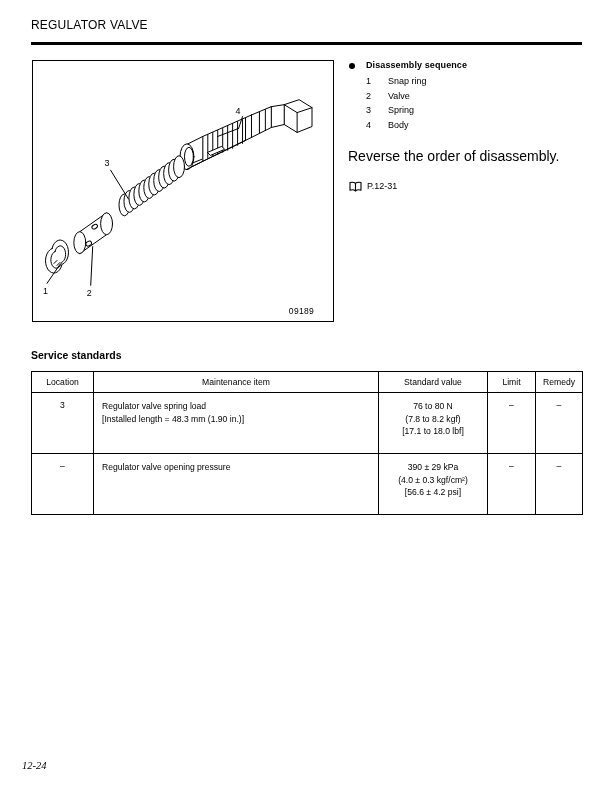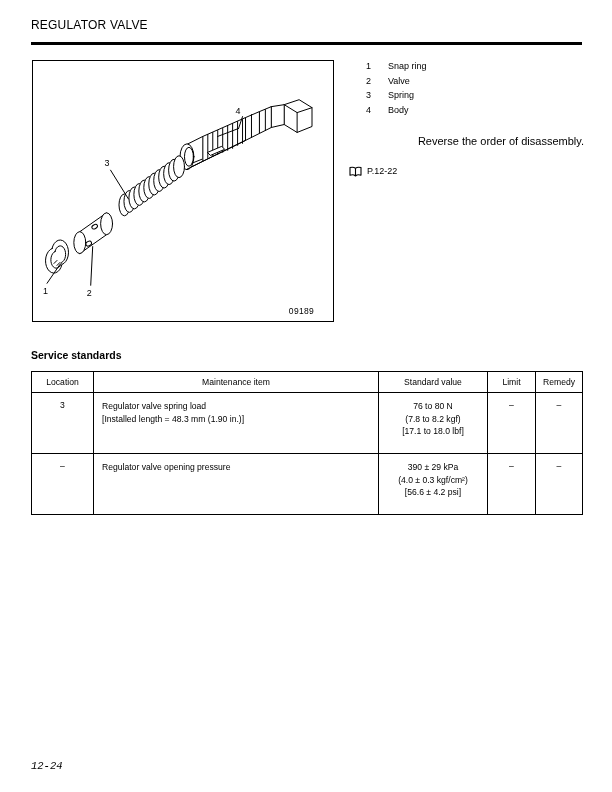--- a/index.html
+++ b/index.html
@@ -109,24 +109,23 @@
     left: 18px;
     width: 12px;
     text-align: left;
   }
   .seq-list li .nm {
     display: inline-block;
     padding-left: 22px;
   }
   .gap-a { height: 17px; }
   .plain-line {
-    font-size: 11px;
+    font-size: 14px;
     line-height: 14.5px;
     padding-left: 0px;
-    text-align: right;
   }
   .gap-b { height: 15px; }
   .install-label {
     font-size: 9px;
     line-height: 14.5px;
   }
   .ref-line {
     font-size: 9px;
     line-height: 15px;
     display: flex;
@@ -191,23 +190,23 @@
   .cell-lim, .cell-rem {
     text-align: center;
     padding-top: 7px !important;
   }
   .row1 td { height: 46px; }
   .row2 td { height: 46px; }
 
   
   .footer {
     position: absolute;
-    left: 31px;
+    left: 22px;
     top: 760px;
-    font-family: Liberation Mono, monospace;
+    font-family: Liberation Serif, serif;
     font-style: italic;
     font-size: 10.5px;
   }
 </style>
 </head>
 <body>
 
 <div class="page">
 
   <div class="page-title">REGULATOR VALVE</div>
@@ -288,20 +287,24 @@
         <text x="54" y="237">2</text>
         <text x="72" y="106">3</text>
         <text x="204" y="53">4</text>
       </g>
     </svg>
     <div class="fig-id">09189</div>
   </div>
 
   <div class="right-col">
 
+    <div class="bullet-head">
+      <span class="dot"></span>
+      <span>Disassembly sequence</span>
+    </div>
 
     <ul class="seq-list">
       <li>
         <span class="num">1</span>
         <span class="nm">Snap ring</span>
       </li>
       <li>
         <span class="num">2</span>
         <span class="nm">Valve</span>
       </li>
@@ -319,21 +322,21 @@
 
     <div class="plain-line">Reverse the order of disassembly.</div>
 
     <div class="gap-b"></div>
 
     <div class="ref-line">
       <svg class="book-icon" width="13" height="11" viewBox="0 0 13 11">
         <path d="M6.5 2.4 C5 1 2.6 1.1 1 1.6 L1 9.2 C2.6 8.7 5 8.6 6.5 10 C8 8.6 10.4 8.7 12 9.2 L12 1.6 C10.4 1.1 8 1 6.5 2.4 Z" fill="none" stroke="#000" stroke-width="1.1" stroke-linejoin="round"></path>
         <path d="M6.5 2.6 L6.5 9.8" fill="none" stroke="#000" stroke-width="1.1"></path>
       </svg>
-      <span>P.12-22</span>
+      <span>P.12-31</span>
     </div>
   </div>
 
   <div class="sec-title">Service standards</div>
 
   <table class="std-table">
     <colgroup>
       <col class="col-loc">
         <col class="col-item">
         <col class="col-std">

